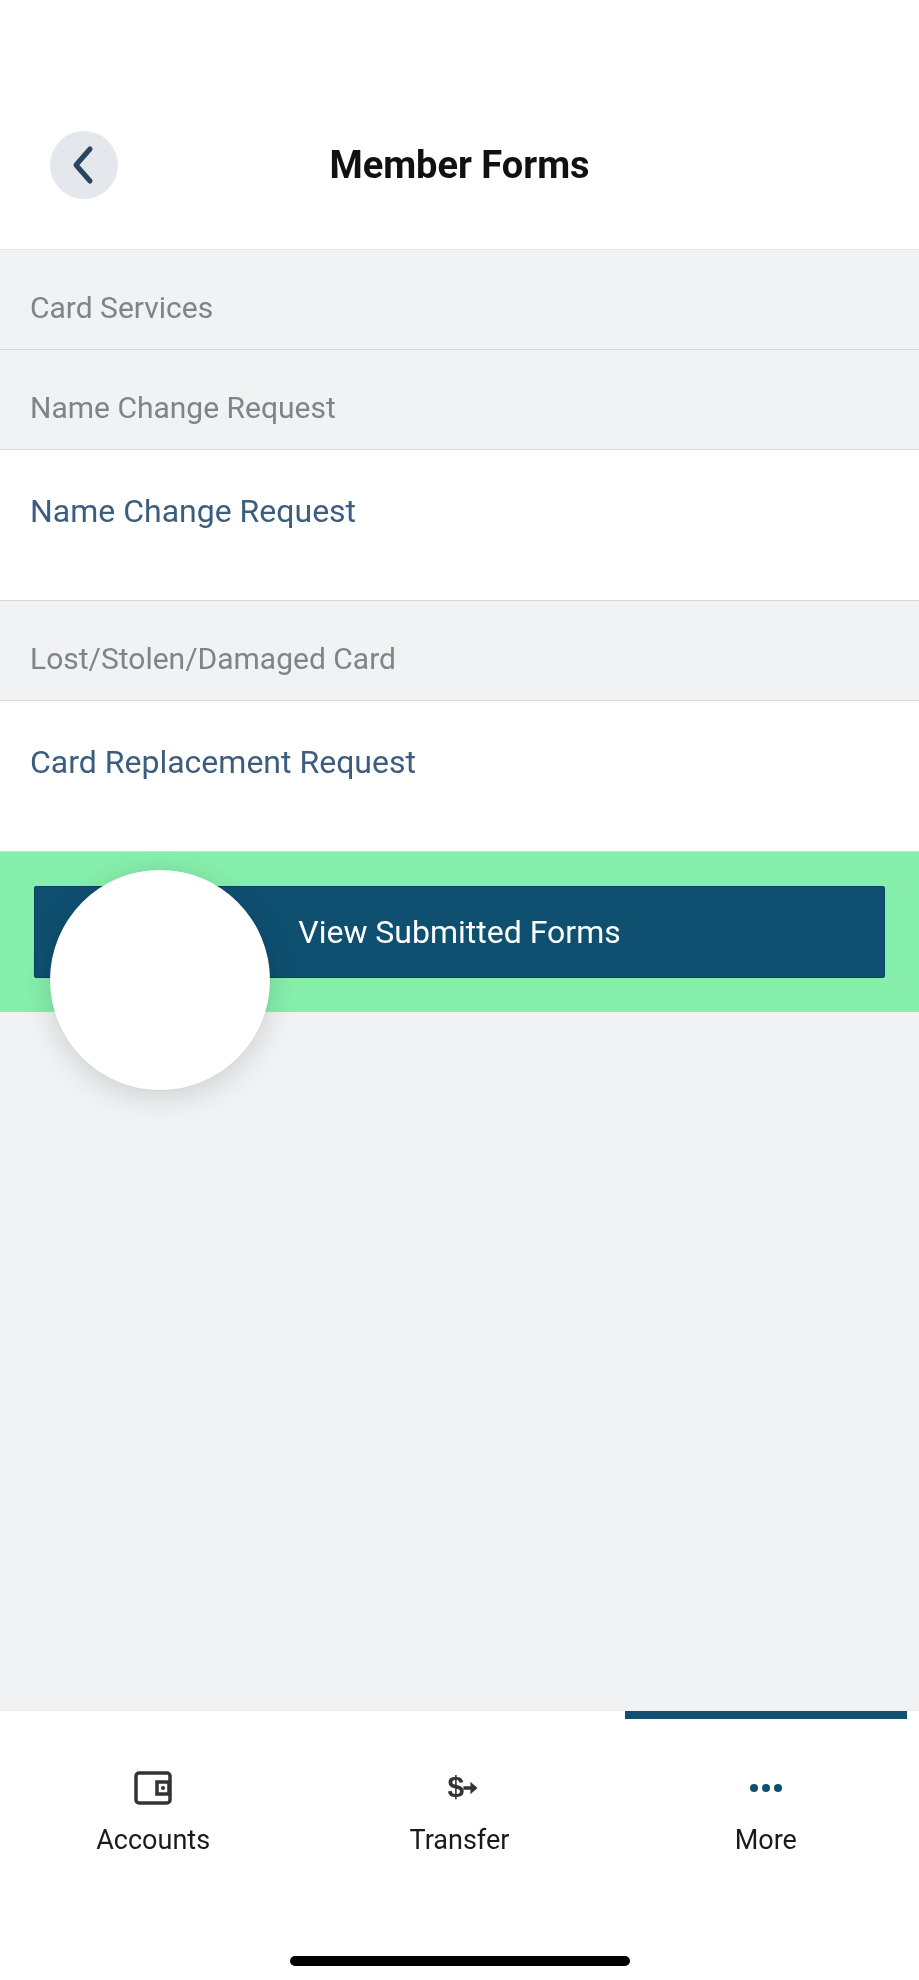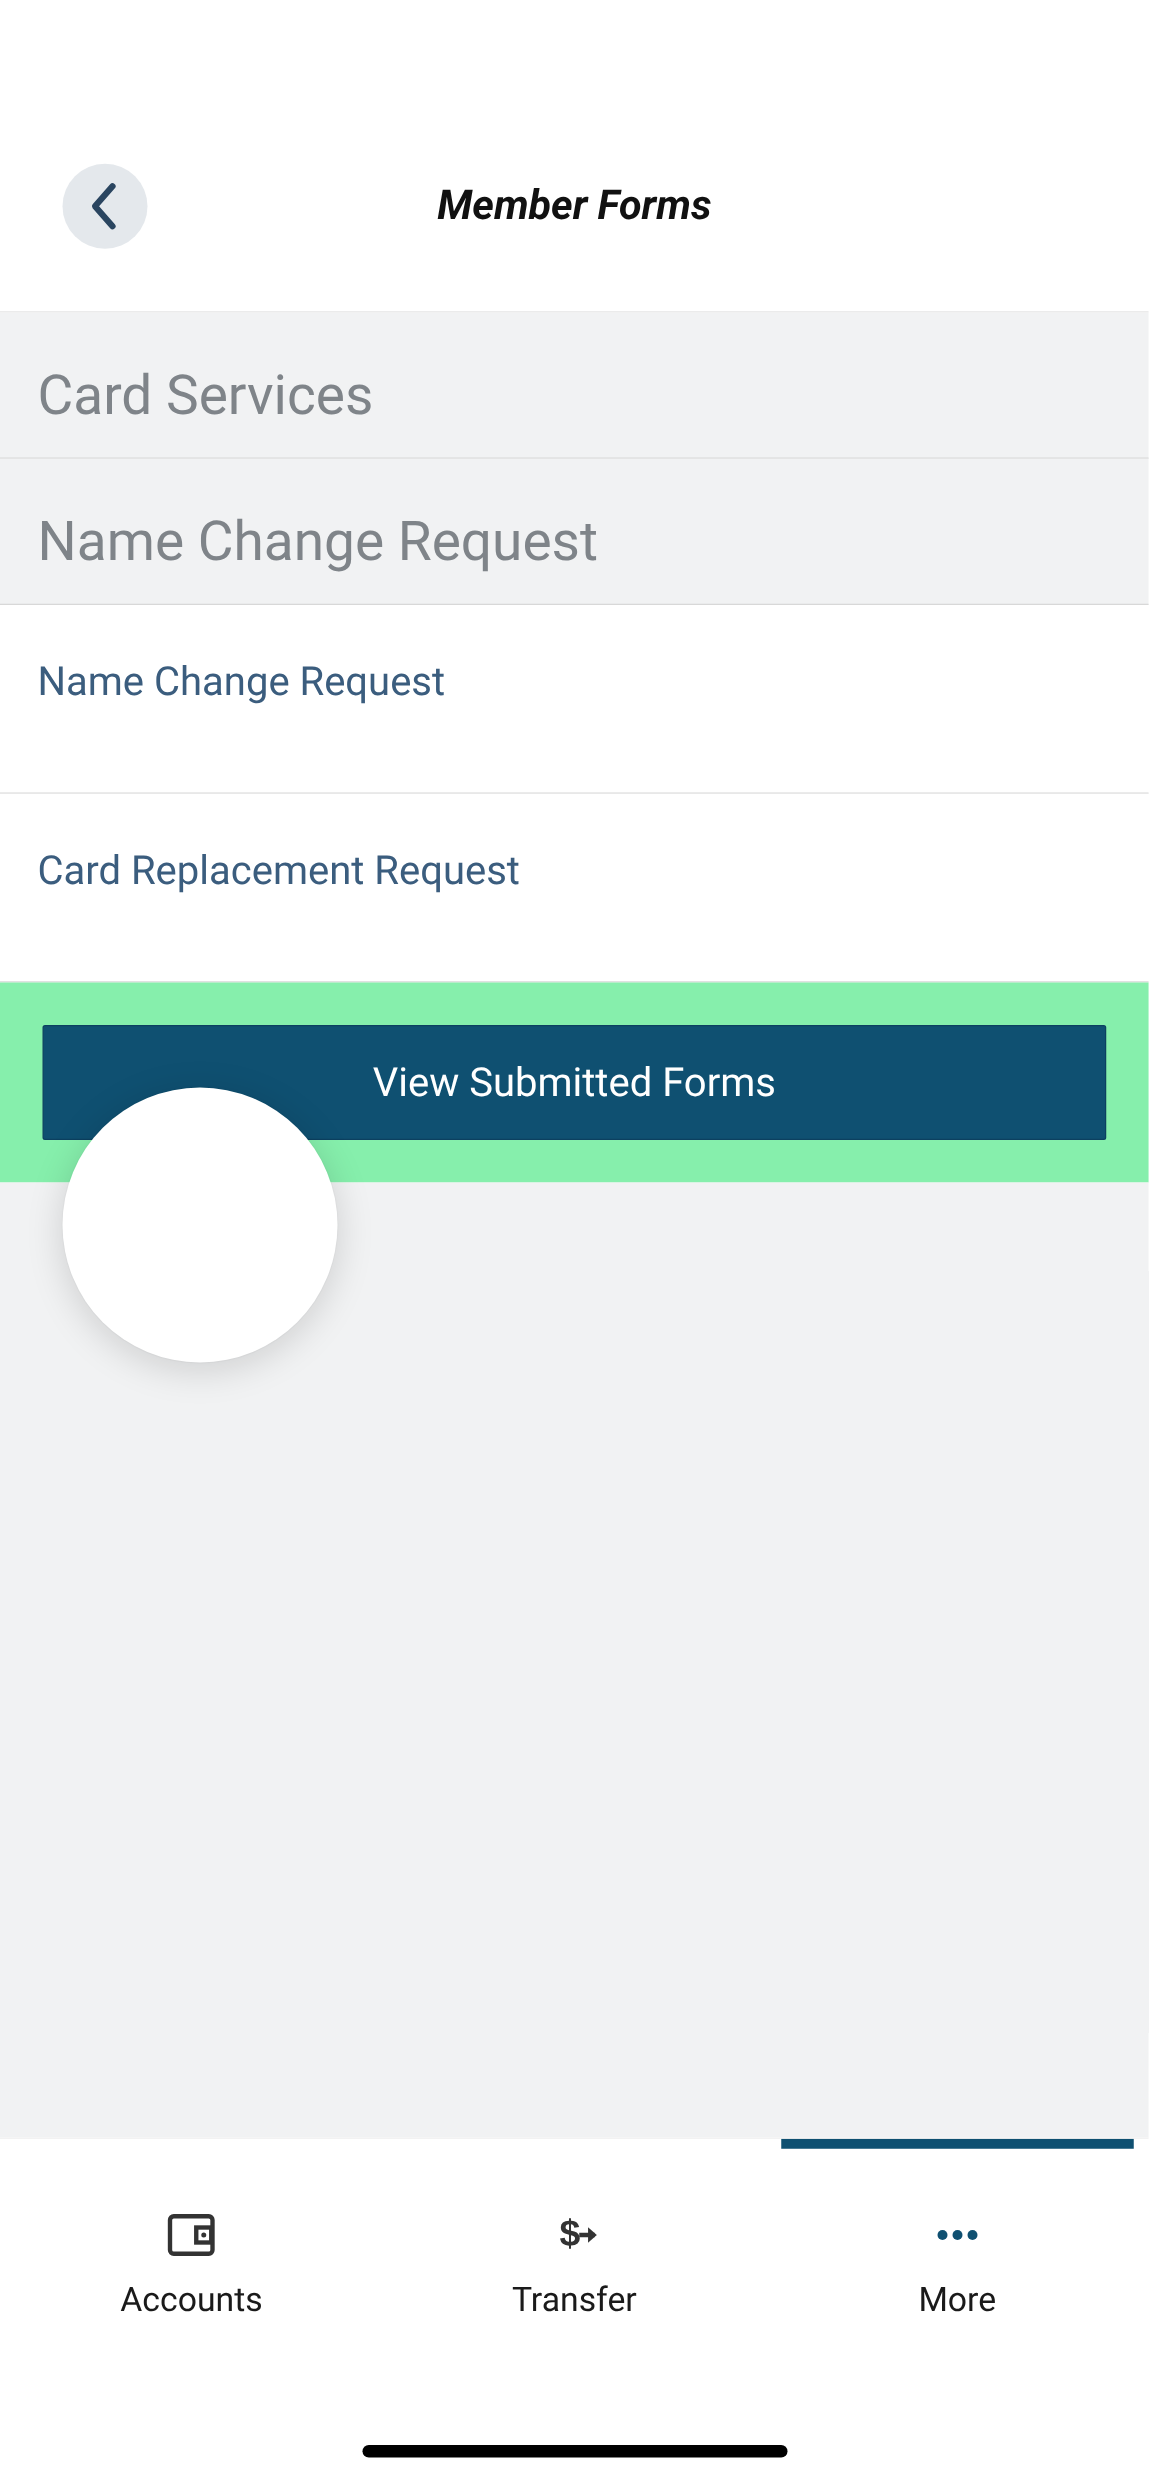--- a/index.html
+++ b/index.html
@@ -36,30 +36,29 @@
       display: flex;
       align-items: center;
       justify-content: center;
       margin-left: 50px;
     }
     .page-title {
       position: absolute;
       left: 0;
       right: 0;
       text-align: center;
-      font-size: 33px;
+      font-size: 38px;
       font-weight: 700;
       color: #111;
       pointer-events: none;
-      font-style: italic;
     }
     .section-header {
       background: #f1f2f3;
       padding: 40px 30px 24px 30px;
-      font-size: 44px;
+      font-size: 30px;
       color: #7f8489;
       border-bottom: 1px solid #d8d8d8;
     }
     .form-link {
       background: #ffffff;
       padding: 42px 30px 70px 30px;
       font-size: 32px;
       color: #3b5d7e;
       border-bottom: 1px solid #d8d8d8;
     }
@@ -163,20 +162,21 @@
   <div class="page-title">Member Forms</div>
 </div>
 
 <div class="main-area">
 
   <div class="section-header">Card Services</div>
 
   <div class="section-header">Name Change Request</div>
   <div class="form-link">Name Change Request</div>
 
+  <div class="section-header">Lost/Stolen/Damaged Card</div>
   <div class="form-link">Card Replacement Request</div>
 
   <div class="button-area">
     <div class="primary-button">View Submitted Forms</div>
   </div>
 
   <div class="spacer-fill"></div>
 </div>
 
 <div class="touch-circle"></div>

